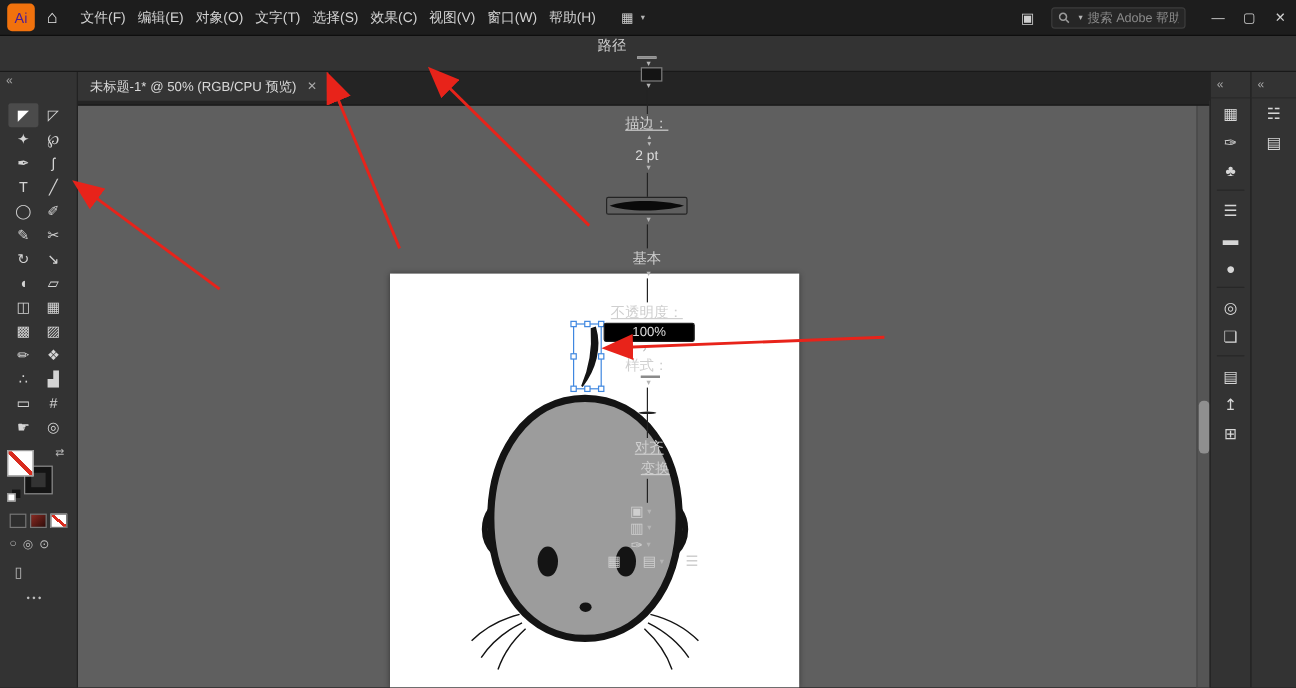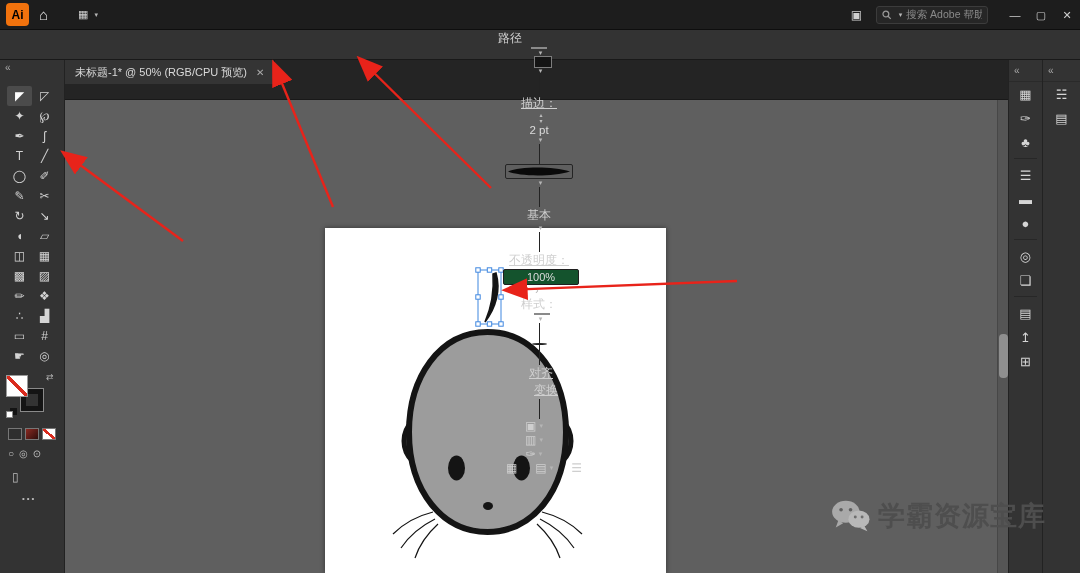--- a/index.html
+++ b/index.html
@@ -1,21 +1,21 @@
 <!DOCTYPE html>
 <html><head>
 <meta charset="utf-8">
 <style>
   *{margin:0;padding:0;box-sizing:border-box;}
   html,body{width:1080px;height:573px;overflow:hidden;background:#1e1e1e;}
   #app{position:relative;width:1080px;height:573px;font-family:"Liberation Sans",sans-serif;color:#c9c9c9;font-size:12px;overflow:hidden;}
 
   
   #menubar{position:absolute;left:0;top:0;width:1080px;height:30px;background:#1d1d1d;display:flex;align-items:center;padding:0 0 0 6px;border-bottom:1px solid #0e0e0e;z-index:10;}
-  .ai-logo{width:23px;height:23px;border-radius:4px;background:#f1720d;color:#000000;font-weight:bold;font-size:12px;display:flex;align-items:center;justify-content:center;margin-right:10px;}
+  .ai-logo{width:23px;height:23px;border-radius:4px;background:#f1720d;color:#4c1d95;font-weight:normal;font-size:12px;display:flex;align-items:center;justify-content:center;margin-right:10px;}
   .home{font-size:15px;color:#e6e6e6;margin-right:14px;cursor:default;}
   .menus{display:flex;align-items:center;height:100%;}
   .mi{padding:0 5px;line-height:30px;color:#d2d2d2;font-size:11.5px;cursor:default;}
   .ws{display:flex;align-items:center;margin-left:16px;gap:3px;}
   .wsg{font-size:11px;color:#cfcfcf;}
   .chev{font-size:7px;color:#b5b5b5;margin-left:3px;}
   .spacer{flex:1;}
   .dock-ic{font-size:12px;color:#cfcfcf;margin-right:14px;}
   .search{width:112px;height:18px;background:#262626;border:1px solid #3c3c3c;border-radius:3px;display:flex;align-items:center;padding:0 5px;gap:4px;margin-right:14px;}
   .search .ph{color:#8a8a8a;font-size:10.5px;white-space:nowrap;overflow:hidden;}
@@ -27,30 +27,30 @@
   .cb-label{color:#cfcfcf;font-size:12px;white-space:nowrap;}
   .u{text-decoration:underline;}
   .vdiv{width:1px;height:20px;background:#232323;margin:0 7px;flex:0 0 auto;}
   .fill-swatch{width:16px;height:16px;background:#fff linear-gradient(to top right,transparent 44%,#d92b1e 44%,#d92b1e 56%,transparent 56%);border:1px solid #8a8a8a;}
   .stroke-swatch{width:16px;height:16px;border:5px solid #141414;outline:1px solid #7d7d7d;background:transparent;}
   .stepper{display:inline-flex;flex-direction:column;line-height:6px;margin:0 4px 0 8px;}
   .stepper span{font-size:6px;color:#bdbdbd;}
   .valtext{color:#dcdcdc;font-size:11.5px;}
   .brush-preview{width:68px;height:16px;background:#5f5f5f;border:1px solid #242424;border-radius:2px;display:flex;align-items:center;justify-content:center;}
   .profile-line{display:inline-block;width:32px;height:2px;background:#e2e2e2;margin-right:7px;}
-  .opacity-box{padding:1px 23px;background:#14532d;border:1px solid #1f1f1f;border-radius:2px;color:#dcdcdc;font-size:11px;margin-left:4px;}
+  .opacity-box{padding:1px 23px;background:#000000;border:1px solid #1f1f1f;border-radius:2px;color:#dcdcdc;font-size:11px;margin-left:4px;}
   .more-arrow{color:#b5b5b5;font-size:10px;margin:0 8px 0 4px;}
   .style-swatch{width:16px;height:16px;background:#cccccc;border:1px solid #8a8a8a;margin-left:5px;}
   .recolor{width:15px;height:15px;border-radius:50%;background:radial-gradient(circle at 35% 35%,#d8d8d8 0 30%,#8c8c8c 31% 70%,#4c4c4c 71%);border:1px solid #202020;}
   .icbtn{display:flex;align-items:center;margin-right:10px;}
   .icg{font-size:12px;color:#cfcfcf;}
   .cb-right{display:flex;align-items:center;gap:18px;margin-left:10px;}
 
   
-  #tabbar{position:absolute;left:65px;top:60px;width:943px;height:40px;background:#242424;border-bottom:1px solid #191919;display:flex;z-index:8;}
+  #tabbar{position:absolute;left:65px;top:60px;width:943px;height:28px;background:#242424;border-bottom:1px solid #191919;display:flex;z-index:8;}
   #doctab{height:24px;background:#343434;border-right:1px solid #191919;display:flex;align-items:center;gap:9px;padding:0 10px;}
   #doctab .ttl{font-size:11px;color:#d9d9d9;white-space:nowrap;}
   #doctab .cl{font-size:10px;color:#aaaaaa;}
 
   
   #toolbar{position:absolute;left:0;top:60px;width:65px;height:513px;background:#333333;border-right:1px solid #222222;z-index:8;}
   .collapse{position:absolute;left:5px;top:2px;font-size:10px;color:#a8a8a8;}
   #tools{position:absolute;left:7px;top:26px;display:grid;grid-template-columns:25px 25px;grid-auto-rows:20px;}
   .tcell{display:flex;align-items:center;justify-content:center;cursor:default;}
   .tcell.sel{background:#4b4b4b;border-radius:2px;}
@@ -96,20 +96,31 @@
   #arrows{position:absolute;left:0;top:0;width:1080px;height:573px;z-index:100;pointer-events:none;}
 </style>
 </head>
 <body>
 
 <div id="app">
 
   <div id="menubar">
     <div class="ai-logo">Ai</div>
     <span class="home">⌂</span>
+    <div class="menus">
+      <span class="mi">文件(F)</span>
+      <span class="mi">编辑(E)</span>
+      <span class="mi">对象(O)</span>
+      <span class="mi">文字(T)</span>
+      <span class="mi">选择(S)</span>
+      <span class="mi">效果(C)</span>
+      <span class="mi">视图(V)</span>
+      <span class="mi">窗口(W)</span>
+      <span class="mi">帮助(H)</span>
+    </div>
     <div class="ws">
       <span class="wsg">▦</span>
       <span class="chev">▾</span>
     </div>
     <div class="spacer"></div>
     <span class="dock-ic">▣</span>
     <div class="search">
       <svg width="10" height="10" viewBox="0 0 10 10">
           <circle cx="4" cy="4" r="3" fill="none" stroke="#9a9a9a" stroke-width="1.3"></circle>
           <line x1="6.3" y1="6.3" x2="9" y2="9" stroke="#9a9a9a" stroke-width="1.3"></line>
@@ -392,33 +403,20 @@
     <div class="dcol">
       <div class="dcell">
           <span class="dg">☵</span>
         </div>
       <div class="dcell">
           <span class="dg">▤</span>
         </div>
     </div>
   </div>
 
-  <div id="watermark">
-    <svg width="40" height="34" viewBox="0 0 38 32">
-      <ellipse cx="15" cy="12" rx="13" ry="10.5" fill="#a9a9a9"></ellipse>
-      <path d="M8 20 L5.5 27 L12.5 23 Z" fill="#a9a9a9"></path>
-      <circle cx="10.5" cy="10" r="1.7" fill="#5f5f5f"></circle>
-      <circle cx="19.5" cy="10" r="1.7" fill="#5f5f5f"></circle>
-      <ellipse cx="27.5" cy="19" rx="10" ry="8.2" fill="#b8b8b8"></ellipse>
-      <path d="M32.5 25 L35.5 30.5 L28.5 27.5 Z" fill="#b8b8b8"></path>
-      <circle cx="24" cy="17" r="1.4" fill="#6e6e6e"></circle>
-      <circle cx="30.5" cy="17" r="1.4" fill="#6e6e6e"></circle>
-    </svg>
-    <span class="wm-text">学霸资源宝库</span>
-  </div>
 
   <svg id="arrows">
     <defs>
       <marker id="ah" markerWidth="11" markerHeight="9" refX="9" refY="4.5" orient="auto">
         <path d="M0,0 L11,4.5 L0,9 Z" fill="#e8231a"></path>
       </marker>
     </defs>
     <line x1="183" y1="241" x2="64" y2="153" stroke="#e8231a" stroke-width="2.4" marker-end="url(#ah)"></line>
     <line x1="333" y1="207" x2="274" y2="64" stroke="#e8231a" stroke-width="2.4" marker-end="url(#ah)"></line>
     <line x1="491" y1="188" x2="360" y2="59" stroke="#e8231a" stroke-width="2.4" marker-end="url(#ah)"></line>

